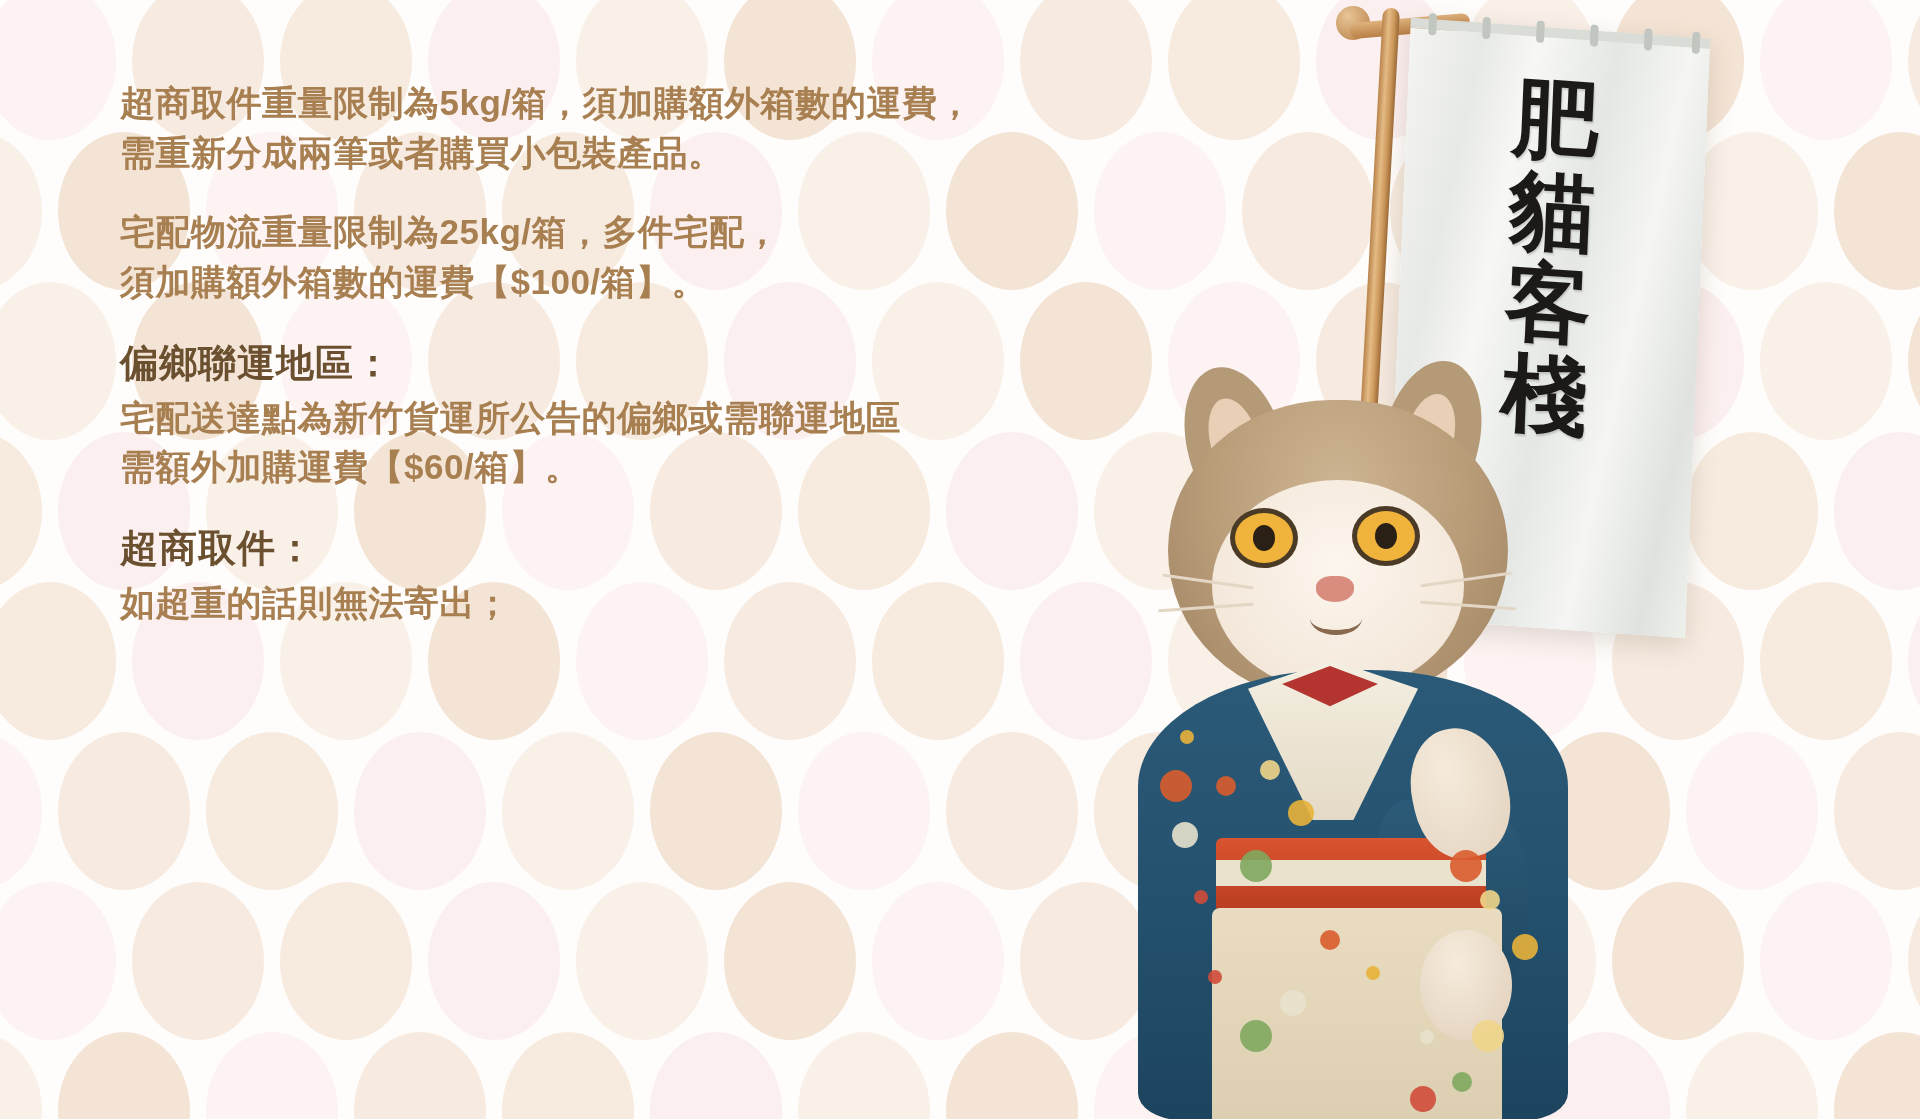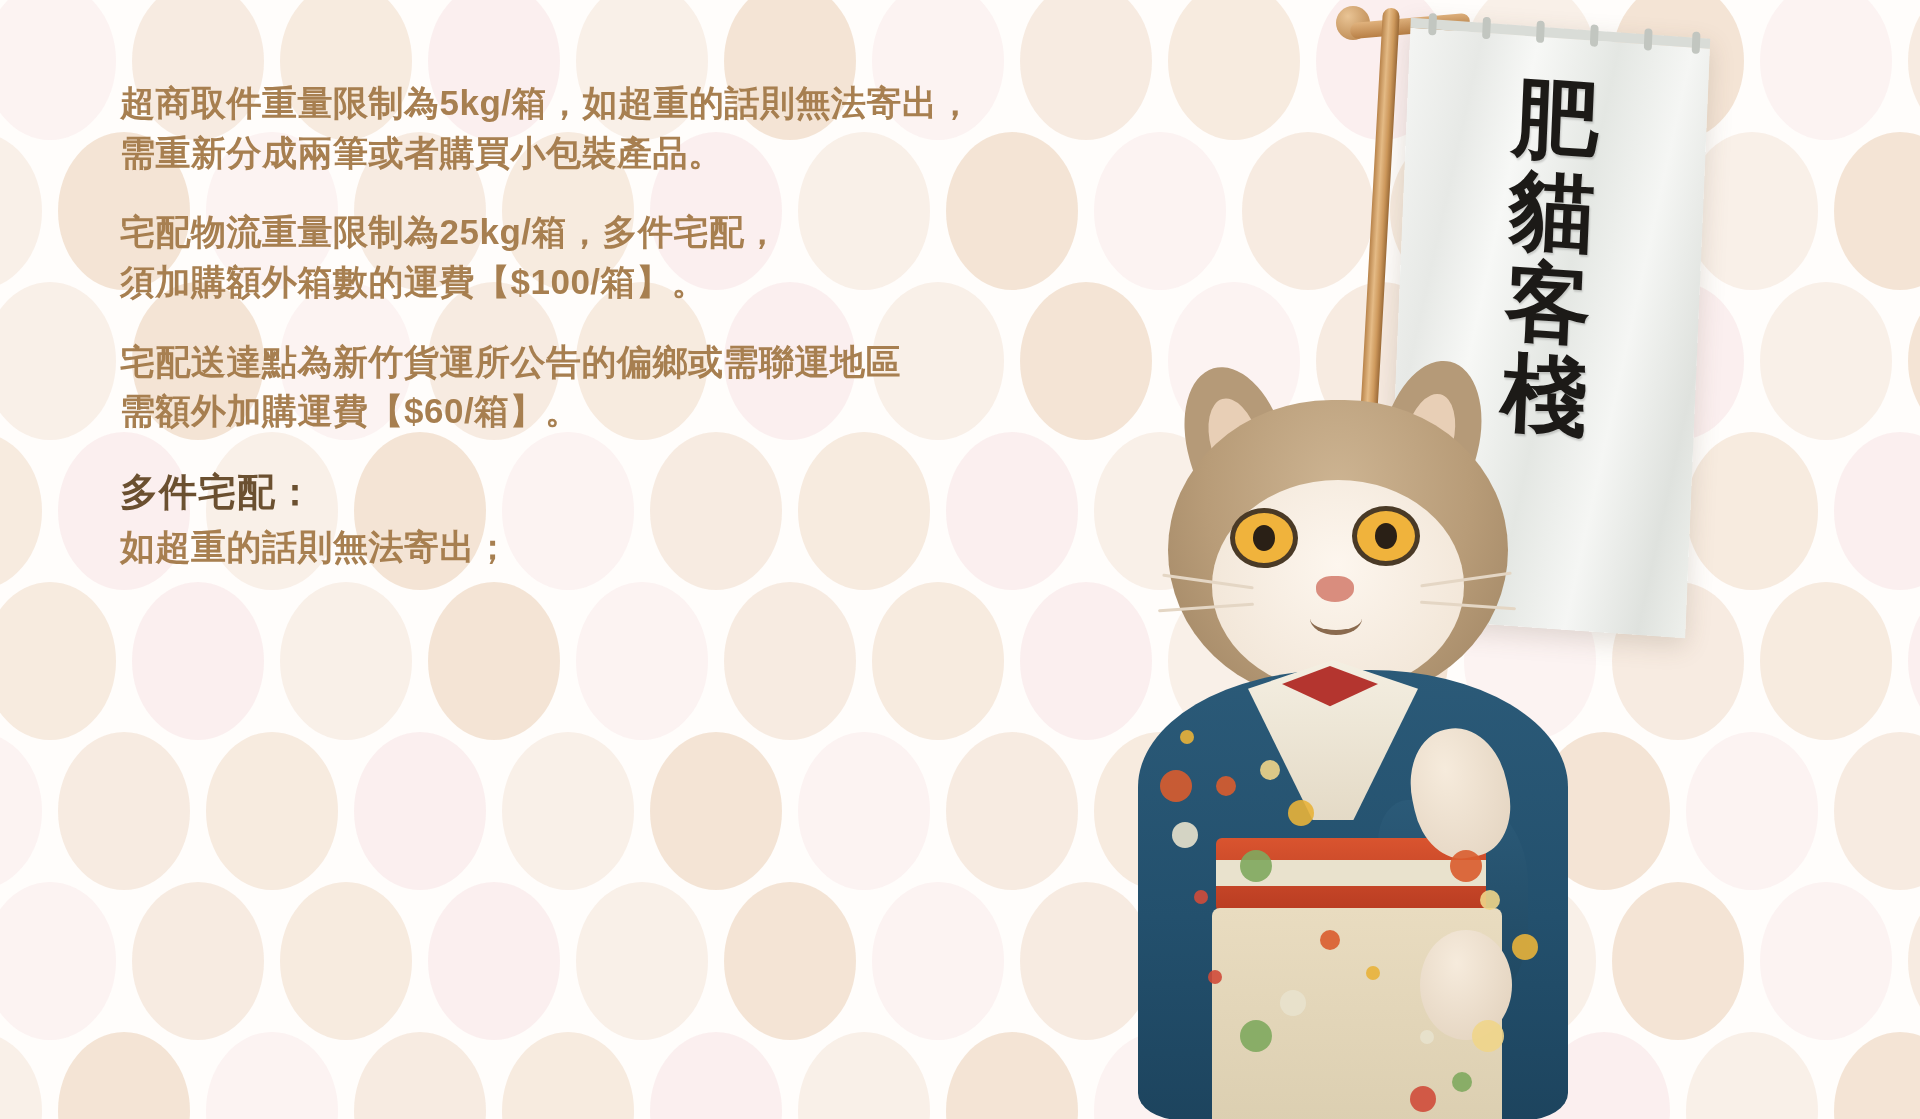--- a/index.html
+++ b/index.html
@@ -248,36 +248,37 @@
       <div class="dot" style="left: 1242px; top: 1032px; width: 132px; height: 158px; background: rgb(247, 234, 223); opacity: 0.95;"></div>
       <div class="dot" style="left: 1390px; top: 1032px; width: 132px; height: 158px; background: rgb(243, 227, 211); opacity: 0.7;"></div>
       <div class="dot" style="left: 1538px; top: 1032px; width: 132px; height: 158px; background: rgb(251, 238, 238); opacity: 0.95;"></div>
       <div class="dot" style="left: 1686px; top: 1032px; width: 132px; height: 158px; background: rgb(247, 234, 223); opacity: 0.7;"></div>
       <div class="dot" style="left: 1834px; top: 1032px; width: 132px; height: 158px; background: rgb(243, 227, 211); opacity: 0.95;"></div>
     </div>
 
   <div class="copy">
 
     <div class="block">
-      <div class="line">超商取件重量限制為5kg/箱，如超重的話則無法寄出，</div>
+      <div class="line">超商取件重量限制為5kg/箱，須加購額外箱數的運費，</div>
       <div class="line">需重新分成兩筆或者購買小包裝產品。</div>
     </div>
 
     <div class="block">
       <div class="line">宅配物流重量限制為25kg/箱，多件宅配，</div>
       <div class="line">須加購額外箱數的運費【$100/箱】。</div>
     </div>
 
     <div class="block">
+      <div class="heading">偏鄉聯運地區：</div>
       <div class="line">宅配送達點為新竹貨運所公告的偏鄉或需聯運地區</div>
       <div class="line">需額外加購運費【$60/箱】。</div>
     </div>
 
     <div class="block">
-      <div class="heading">多件宅配：</div>
+      <div class="heading">超商取件：</div>
       <div class="line">如超重的話則無法寄出；</div>
     </div>
 
   </div>
 
   <div class="art">
 
     <div class="finial"></div>
     <div class="crossbar"></div>
     <div class="pole"></div>

